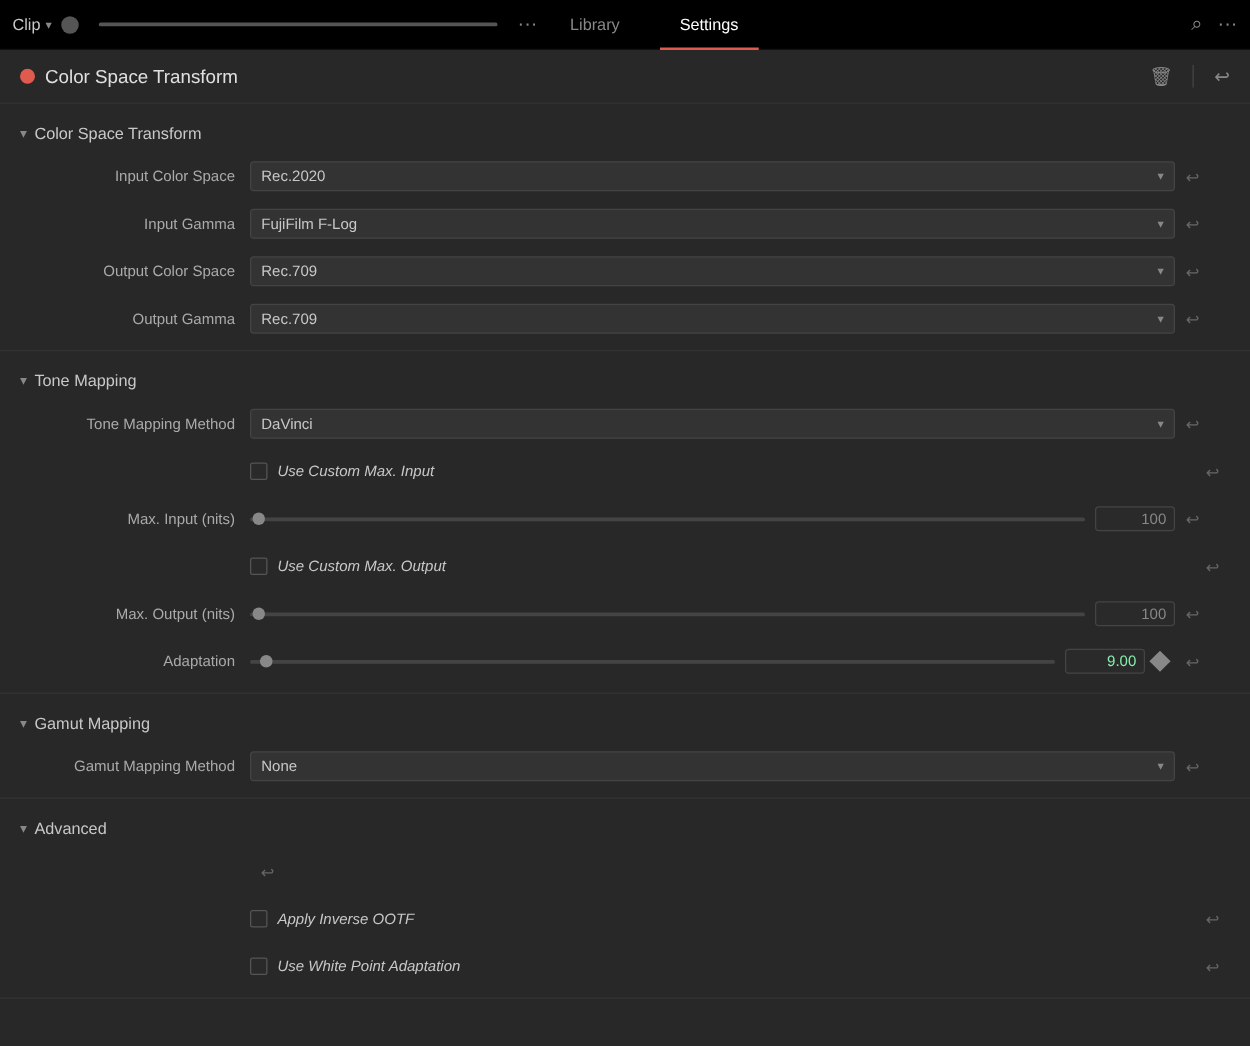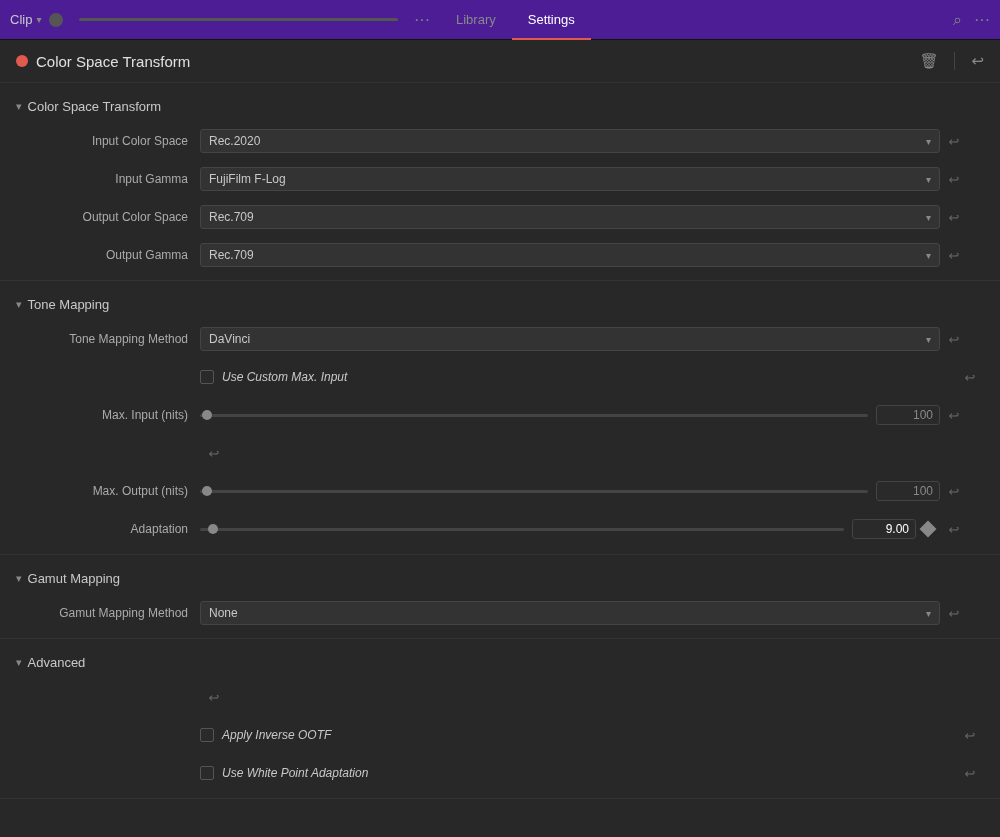--- a/index.html
+++ b/index.html
@@ -13,21 +13,21 @@
       overflow: hidden;
       display: flex;
       flex-direction: column;
     }
 
     
     .top-bar {
       display: flex;
       align-items: center;
       height: 40px;
-      background: #4c1d95;
+      background: #000000;
       border-bottom: 1px solid #111;
       padding: 0 10px;
       flex-shrink: 0;
     }
     .top-bar-left {
       display: flex;
       align-items: center;
       gap: 8px;
       width: 420px;
     }
@@ -58,21 +58,21 @@
     }
     .top-bar-right {
       flex: 1;
       display: flex;
       align-items: center;
       justify-content: space-between;
       padding-left: 10px;
     }
     .tab-bar {
       display: flex;
-      gap: 0;
+      gap: 16px;
       align-items: flex-end;
       height: 100%;
     }
     .tab {
       padding: 0 16px;
       height: 40px;
       display: flex;
       align-items: center;
       color: #888;
       cursor: pointer;
@@ -394,21 +394,21 @@
       width: 64px;
       text-align: right;
       color: #888;
       font-size: 12px;
       background: #2a2a2a;
       border: 1px solid #444;
       border-radius: 3px;
       padding: 2px 6px;
     }
     .slider-value-active {
-      color: #ffffff;
+      color: #86efac;
     }
 
     
     .diamond-icon {
       width: 12px; height: 12px;
       background: #888;
       transform: rotate(45deg);
       margin: 0 6px;
       flex-shrink: 0;
     }
@@ -542,20 +542,24 @@
           <div class="slider-track">
             <div class="slider-thumb"></div>
           </div>
           <span class="slider-value">100</span>
         </div>
         <div class="reset-btn">↩</div>
       </div>
 
       <div class="checkbox-row">
         <div class="checkbox-spacer"></div>
+        <div class="checkbox-label-area">
+          <div class="checkbox"></div>
+          <span class="checkbox-text">Use Custom Max. Output</span>
+        </div>
         <div class="reset-btn">↩</div>
       </div>
 
       <div class="form-row">
         <div class="form-label">Max. Output (nits)</div>
         <div class="form-control">
           <div class="slider-track">
             <div class="slider-thumb"></div>
           </div>
           <span class="slider-value">100</span>

